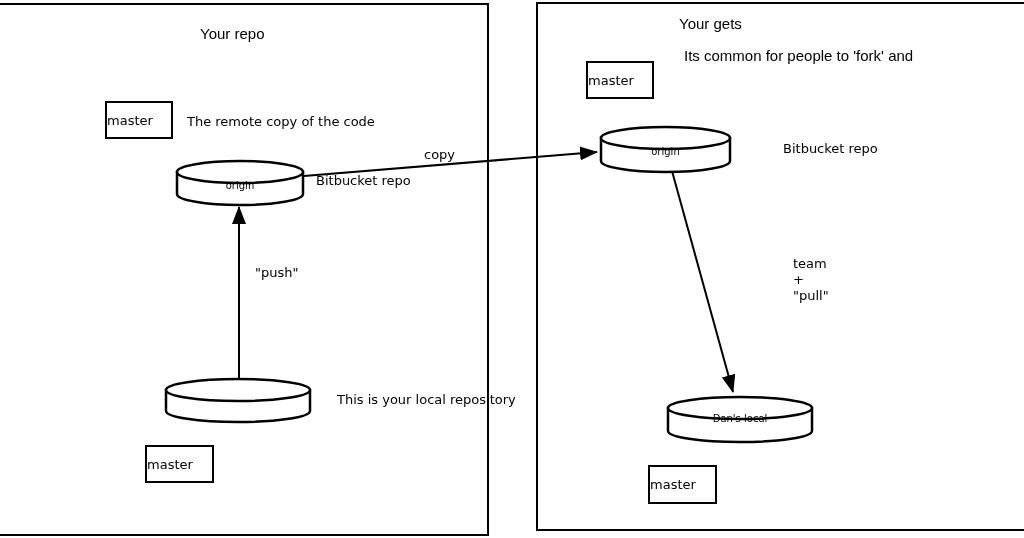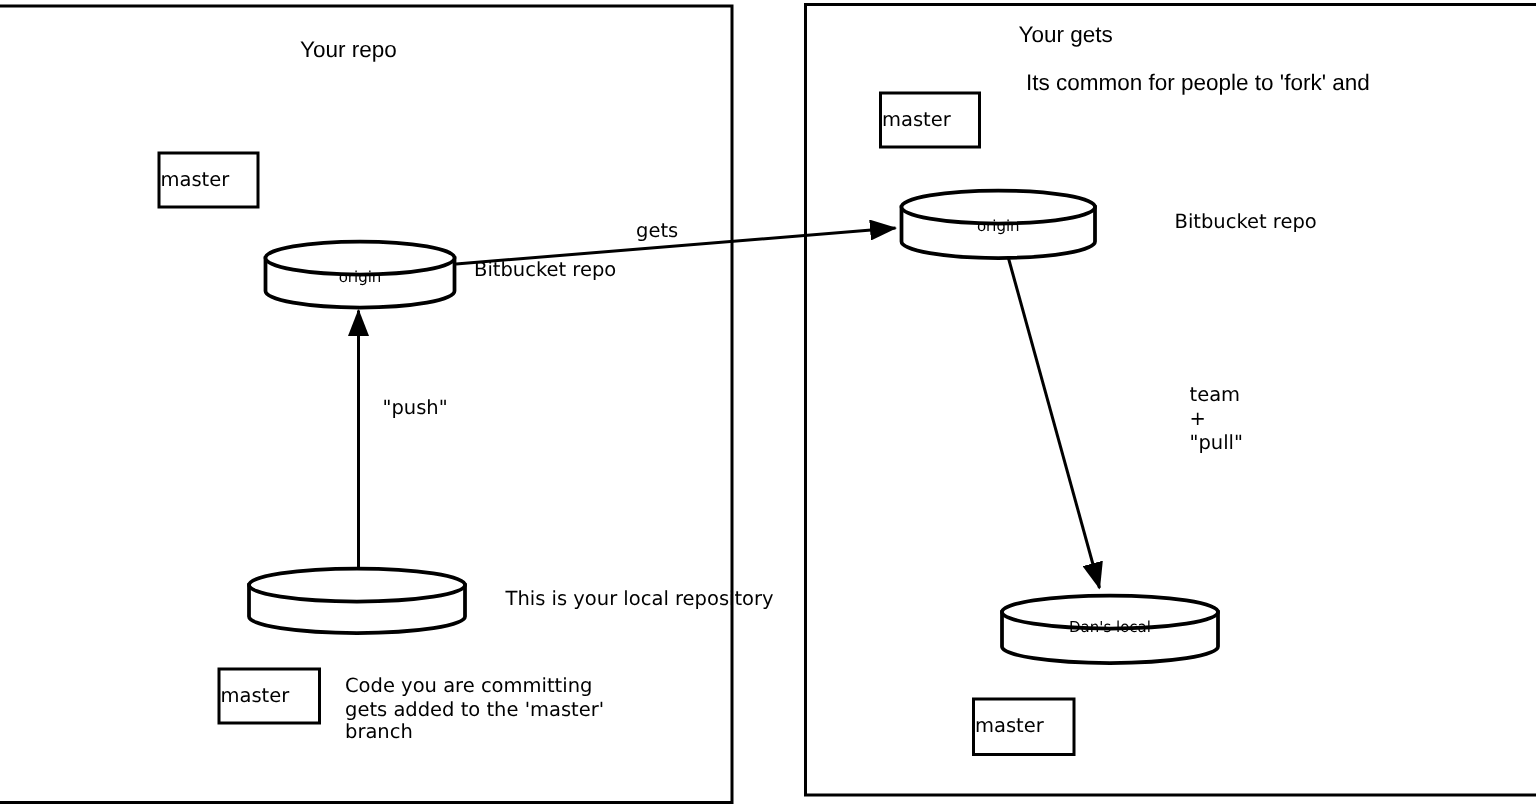--- a/index.html
+++ b/index.html
@@ -121,40 +121,36 @@
       <ellipse cx="740" cy="408" rx="72" ry="11" fill="#ffffff" stroke="#000000" stroke-width="2.5"></ellipse>
     </g>
   </svg>
 
   <div class="heading" style="left:178px; top:25px;margin-left:22px;">Your repo</div>
 
   <div id="master-left-top" class="master-box">
     <span>master</span>
   </div>
 
+  <div class="note" style="left:187px; top:114px;">The remote copy of the code</div>
 
   <div id="label-origin-left" class="cyl-label">origin</div>
 
   <div class="note" style="left:316px; top:173px;">Bitbucket repo</div>
 
-  <div class="note" style="left:424px; top:147px;">gets</div>
+  <div class="note" style="left:424px; top:147px;">copy</div>
 
   <div class="note" style="left:255px; top:265px;">"push"</div>
 
   <div class="note" style="left:313px; top:392px;padding-left:24px;">This is your local repository</div>
 
   <div id="master-left-bottom" class="master-box">
     <span>master</span>
   </div>
 
-  <div class="note multiline" style="left:230px; top:450px;">
-    <div>Code you are committing</div>
-    <div>gets added to the 'master'</div>
-    <div>branch</div>
-  </div>
 
   <div class="heading" style="left:679px; top:15px;">Your gets</div>
 
   <div class="intro" style="left:684px; top:45px;">
     <div>Its common for people to 'fork' and</div>
   </div>
 
   <div id="master-right-top" class="master-box">
     <span>master</span>
   </div>

